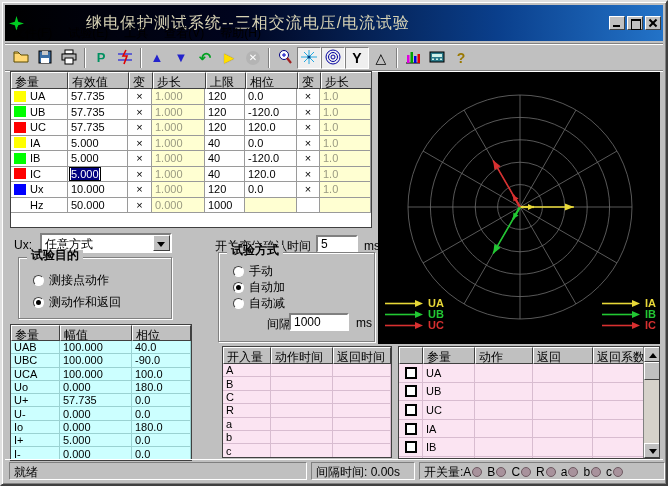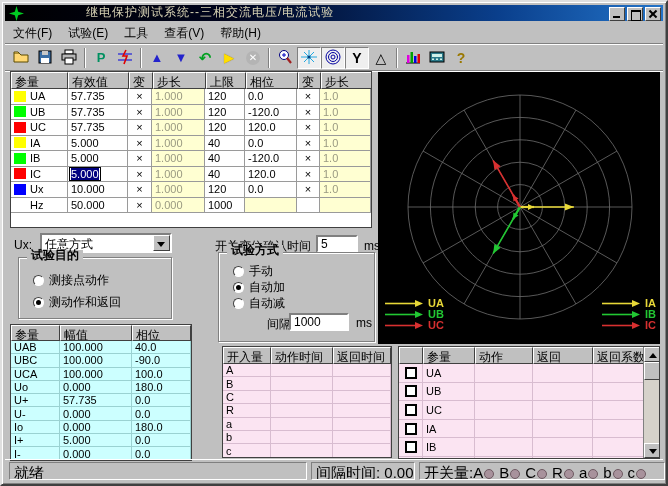--- a/index.html
+++ b/index.html
@@ -1,23 +1,23 @@
 <!DOCTYPE html>
 <html><head>
 <meta charset="utf-8">
 <style>
   html,body{margin:0;padding:0;background:#808080;}
   *{box-sizing:border-box;font-family:"Liberation Sans","DejaVu Sans",sans-serif;}
   #window{position:relative;width:668px;height:486px;background:#c0c0c0;
     border:2px solid;border-color:#dfdfdf #404040 #404040 #dfdfdf;
     box-shadow:inset 1px 1px 0 #fff, inset -1px -1px 0 #808080;overflow:hidden;}
   
-  #titlebar{position:absolute;left:3px;top:3px;right:3px;height:16px;
+  #titlebar{position:absolute;left:3px;top:3px;right:3px;height:36px;
     background:linear-gradient(90deg,#000000 0%,#00041e 35%,#0a3f8c 75%,#2373c8 100%);
-    display:flex;align-items:flex-end;color:#d6d2b4;font-size:12px;}
+    display:flex;align-items:center;color:#d6d2b4;font-size:16px;}
   #app-icon{width:15px;height:15px;margin:0 4px;flex:0 0 auto;}
   #title-text{margin-left:58px;white-space:nowrap;letter-spacing:1px;}
   #title-buttons{margin-left:auto;display:flex;gap:2px;padding-right:2px;}
   .tbn{width:16px;height:14px;background:#c0c0c0;border:1px solid;border-color:#fff #404040 #404040 #fff;
     position:relative;display:inline-block;}
   .tbn.min::after{content:"";position:absolute;left:3px;bottom:2px;width:7px;border-bottom:2px solid #000;}
   .tbn.max::after{content:"";position:absolute;left:3px;top:2px;width:8px;height:8px;border:1px solid #000;border-top-width:2px;}
   .tbn.cls::before,.tbn.cls::after{content:"";position:absolute;left:2px;top:5px;width:10px;height:2px;background:#000;}
   .tbn.cls::before{transform:rotate(45deg);}  .tbn.cls::after{transform:rotate(-45deg);}
   
@@ -71,21 +71,21 @@
   #ux-combo{position:absolute;left:38px;top:231px;width:132px;height:20px;border:2px solid;border-color:#808080 #fff #fff #808080;background:#fff;display:flex;}
   #ux-combo .val{flex:1;font-size:12px;padding:1px 3px;overflow:hidden;white-space:nowrap;}
   .drop-btn{width:17px;background:#c0c0c0;border:1px solid;border-color:#fff #404040 #404040 #fff;position:relative;}
   .drop-btn::after{content:"";position:absolute;left:3px;top:6px;border-left:4px solid transparent;border-right:4px solid transparent;border-top:5px solid #000;}
   
   #chart{position:absolute;left:376px;top:70px;width:282px;height:272px;background:#000;}
   .legend{position:absolute;bottom:13px;font-size:11px;font-weight:bold;line-height:11px;text-align:center;}
   .legend .row{display:flex;align-items:center;height:11px;}
   #legend-left{left:7px;} #legend-right{right:4px;}
   
-  #statusbar{position:absolute;left:3px;right:3px;bottom:3px;height:22px;border-top:1px solid #fff;font-size:15px;}
+  #statusbar{position:absolute;left:3px;right:3px;bottom:3px;height:22px;border-top:1px solid #fff;font-size:12px;}
   .panel{position:absolute;top:2px;height:18px;border:1px solid;border-color:#808080 #fff #fff #808080;padding:1px 4px;white-space:nowrap;overflow:hidden;}
   .led{display:inline-block;width:10px;height:10px;border-radius:50%;background:#a8929c;border:1px solid #6e5a62;margin:0 5px 0 1px;vertical-align:-1px;}
 </style>
 </head>
 <body>
 
 <div id="window">
 
   <div id="titlebar">
     <svg id="app-icon" viewBox="0 0 16 16">

